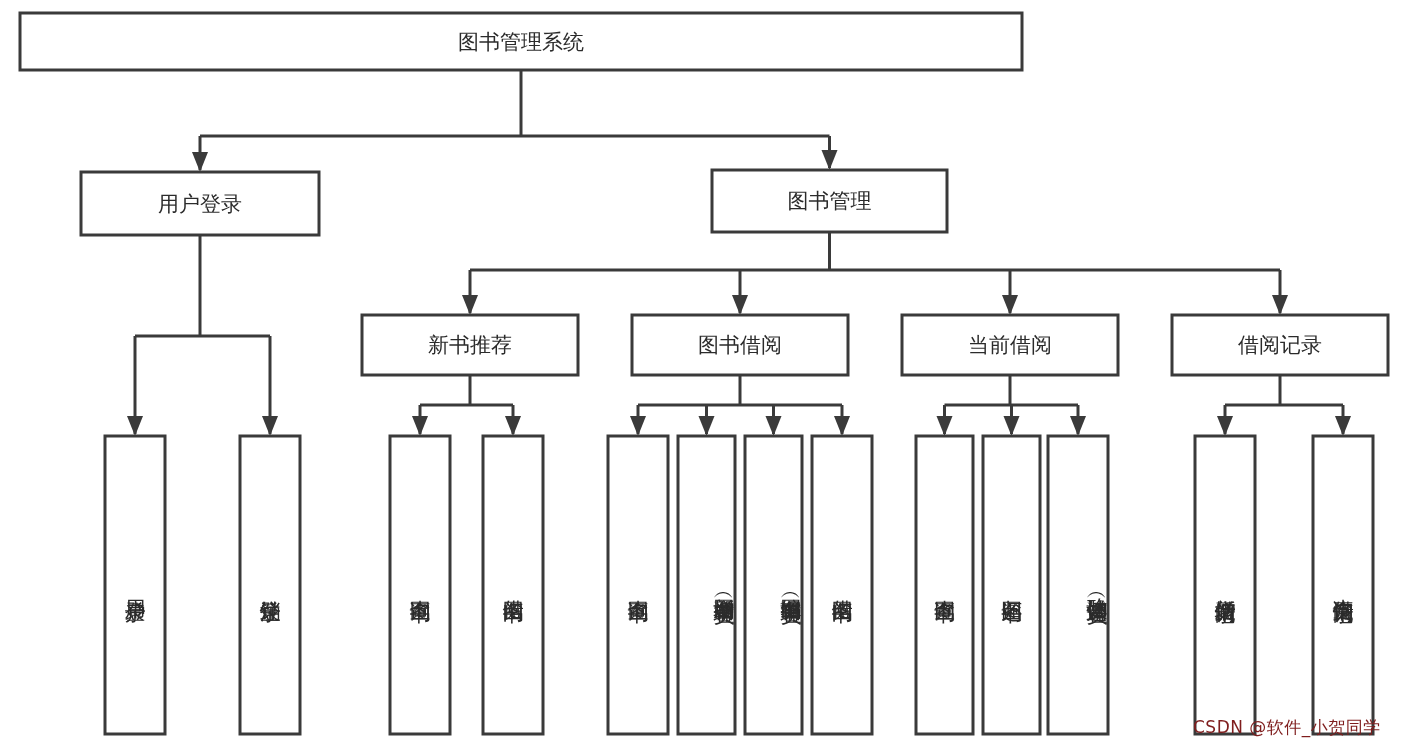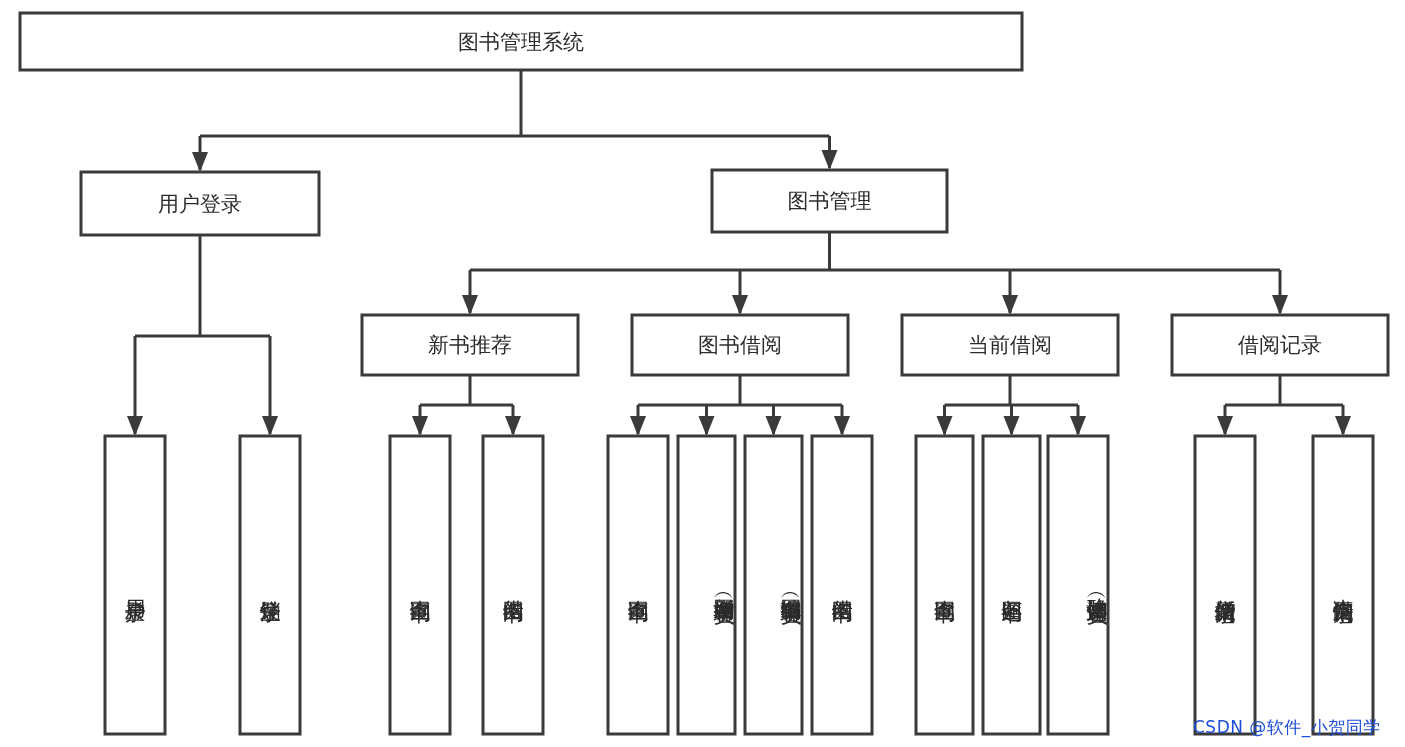--- a/index.html
+++ b/index.html
@@ -67,21 +67,21 @@
     text-align: center;
     display: flex;
     align-items: flex-start;
     justify-content: center;
     pointer-events: none;
   }
   .watermark {
     position: absolute;
     font-family: "DejaVu Sans", "Liberation Sans", sans-serif;
     font-size: 17px;
-    color: #1d4ed8;
+    color: #7f1d1d;
     white-space: nowrap;
     letter-spacing: 0.5px;
   }
 </style>
 </head>
 <body>
 
 <div id="diagram-root">
   <svg id="diagram-svg" viewBox="0 0 1405 747">
     <g id="connector-layer">

